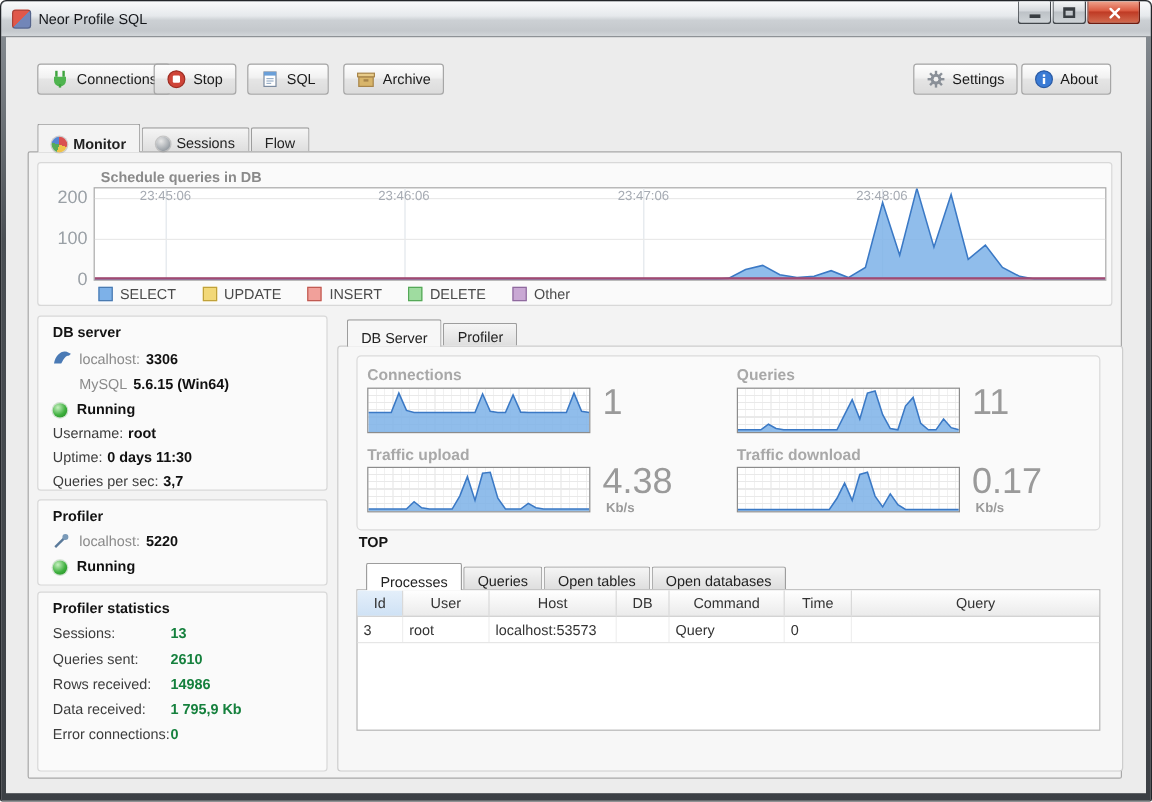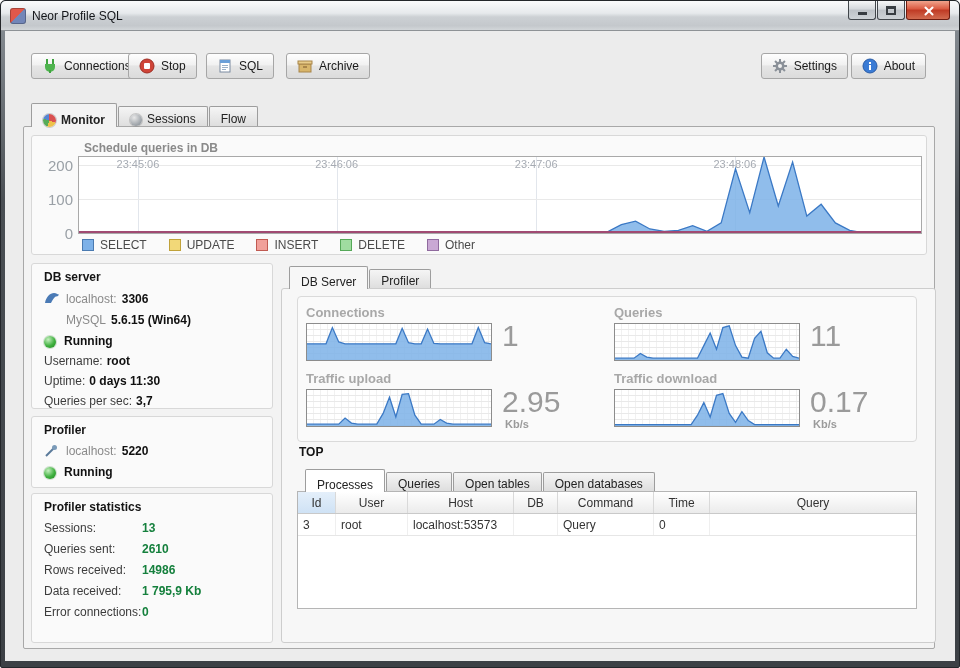--- a/index.html
+++ b/index.html
@@ -330,21 +330,21 @@
         <div class="gauge-value">11</div>
       </div>
       <div class="gauge" style="left:8px;top:74px">
         <div class="gauge-label">Traffic upload</div>
         <div class="gauge-chart">
           <svg class="chart-svg" viewBox="0 0 100 100" preserveAspectRatio="none">
               <polygon points="0,100 0.00,95.00 3.45,95.00 6.90,95.00 10.34,95.00 13.79,95.00 17.24,95.00 20.69,78.00 24.14,92.00 27.59,95.00 31.03,95.00 34.48,95.00 37.93,95.00 41.38,65.00 44.83,20.00 48.28,75.00 51.72,12.00 55.17,10.00 58.62,70.00 62.07,95.00 65.52,95.00 68.97,95.00 72.41,82.00 75.86,92.00 79.31,95.00 82.76,95.00 86.21,95.00 89.66,95.00 93.10,95.00 96.55,95.00 100.00,95.00 100,100" class="area-fill"></polygon>
               <polyline points="0.00,95.00 3.45,95.00 6.90,95.00 10.34,95.00 13.79,95.00 17.24,95.00 20.69,78.00 24.14,92.00 27.59,95.00 31.03,95.00 34.48,95.00 37.93,95.00 41.38,65.00 44.83,20.00 48.28,75.00 51.72,12.00 55.17,10.00 58.62,70.00 62.07,95.00 65.52,95.00 68.97,95.00 72.41,82.00 75.86,92.00 79.31,95.00 82.76,95.00 86.21,95.00 89.66,95.00 93.10,95.00 96.55,95.00 100.00,95.00" class="area-line" vector-effect="non-scaling-stroke"></polyline>
             </svg>
         </div>
-        <div class="gauge-value">2.95</div>
+        <div class="gauge-value">4.38</div>
         <div class="gauge-unit">Kb/s</div>
       </div>
       <div class="gauge" style="left:316px;top:74px">
         <div class="gauge-label">Traffic download</div>
         <div class="gauge-chart">
           <svg class="chart-svg" viewBox="0 0 100 100" preserveAspectRatio="none">
               <polygon points="0,100 0.00,96.00 3.45,96.00 6.90,96.00 10.34,96.00 13.79,96.00 17.24,96.00 20.69,96.00 24.14,96.00 27.59,96.00 31.03,96.00 34.48,96.00 37.93,96.00 41.38,96.00 44.83,70.00 48.28,35.00 51.72,75.00 55.17,15.00 58.62,10.00 62.07,65.00 65.52,90.00 68.97,60.00 72.41,85.00 75.86,96.00 79.31,96.00 82.76,96.00 86.21,96.00 89.66,96.00 93.10,96.00 96.55,96.00 100.00,96.00 100,100" class="area-fill"></polygon>
               <polyline points="0.00,96.00 3.45,96.00 6.90,96.00 10.34,96.00 13.79,96.00 17.24,96.00 20.69,96.00 24.14,96.00 27.59,96.00 31.03,96.00 34.48,96.00 37.93,96.00 41.38,96.00 44.83,70.00 48.28,35.00 51.72,75.00 55.17,15.00 58.62,10.00 62.07,65.00 65.52,90.00 68.97,60.00 72.41,85.00 75.86,96.00 79.31,96.00 82.76,96.00 86.21,96.00 89.66,96.00 93.10,96.00 96.55,96.00 100.00,96.00" class="area-line" vector-effect="non-scaling-stroke"></polyline>
             </svg>
         </div>

